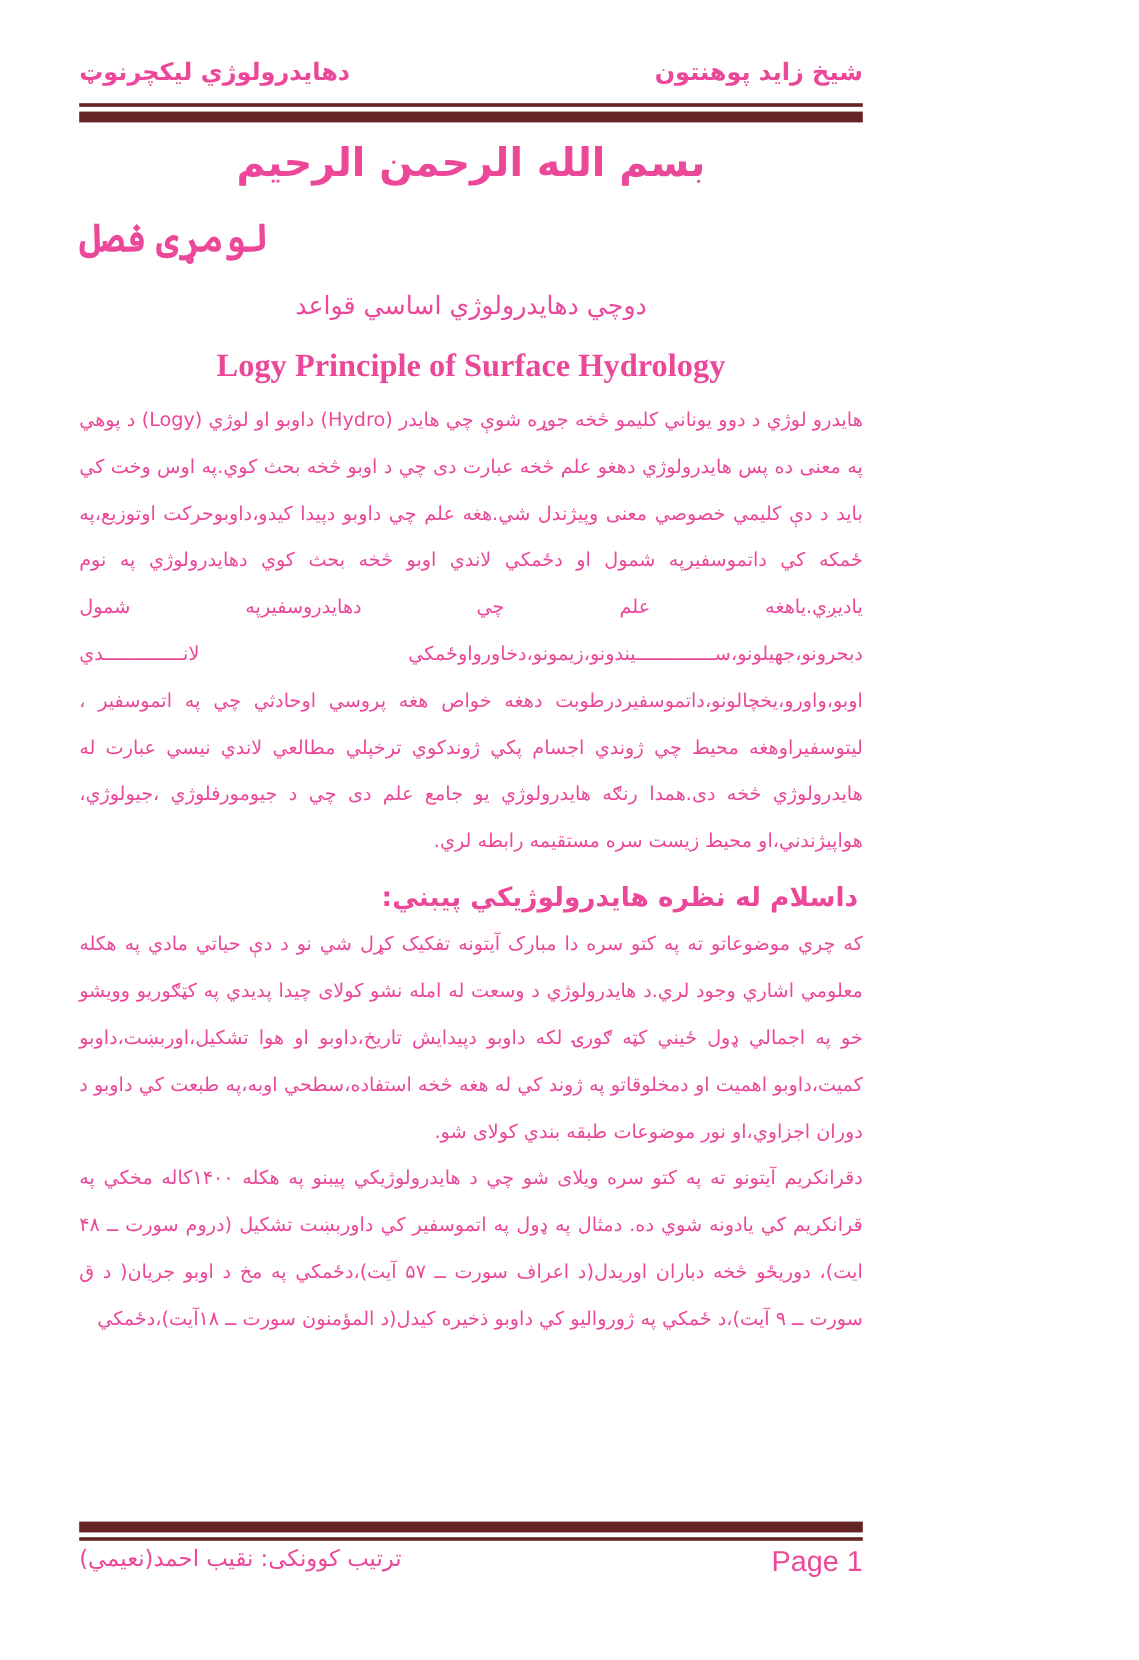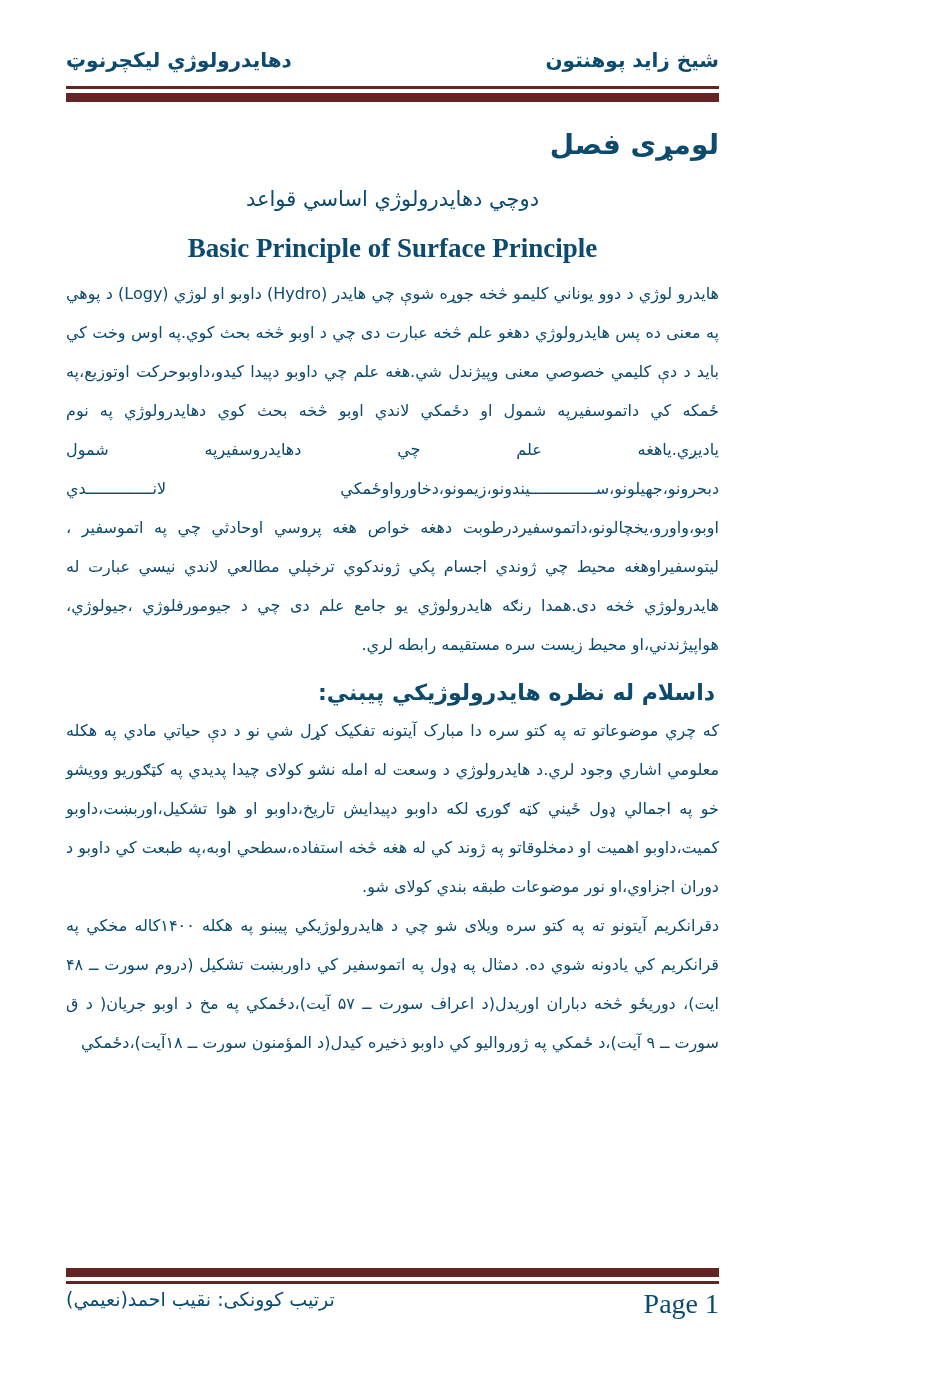--- a/index.html
+++ b/index.html
@@ -7,21 +7,21 @@
     padding: 0;
     background: #ffffff;
   }
   .page {
     position: relative;
     width: 781px;
     height: 1383px;
     background: #ffffff;
     overflow: hidden;
     font-family: "DejaVu Sans", sans-serif;
-    color: #0c4a6e;
+    color: #ec4899;
   }
   
   .header {
     position: absolute;
     top: 48px;
     left: 66px;
     right: 62px;
     display: flex;
     justify-content: space-between;
     align-items: flex-end;
@@ -49,23 +49,24 @@
     direction: rtl;
   }
   .bismillah {
     margin: 12px 0 0 0;
     text-align: center;
     font-size: 33px;
     font-weight: bold;
   }
   .chapter {
     margin: 24px 0 0 0;
-    text-align: right;
-    font-size: 28px;
+    text-align: left;
+    font-size: 32px;
     font-weight: bold;
+    font-family: Liberation Serif, serif;
   }
   .subtitle {
     margin: 26px 0 0 0;
     text-align: center;
     font-size: 21px;
     font-weight: normal;
   }
   .entitle {
     margin: 22px 0 10px 0;
     text-align: center;
@@ -101,40 +102,41 @@
   }
   .footer-row {
     display: flex;
     justify-content: space-between;
     align-items: flex-start;
     margin-top: 4px;
     font-size: 19px;
   }
   .footer-credit { direction: rtl; unicode-bidi: embed; }
   .footer-page {
-    font-family: Liberation Serif, serif;
-    font-size: 28px;
+    font-family: Liberation Sans, sans-serif;
+    font-size: 24px;
   }
 </style>
 </head>
 <body>
 
 <div class="page">
 
   <div class="header">
     <span>دهايدرولوژي ليکچرنوټ</span>
     <span>شيخ زايد پوهنتون</span>
   </div>
 
   <div class="rule rule-header"></div>
 
   <div class="content">
+    <h1 class="bismillah">بسم الله الرحمن الرحيم</h1>
     <h2 class="chapter">لومړی فصل</h2>
     <h3 class="subtitle">دوچي دهايدرولوژي اساسي قواعد</h3>
-    <h3 class="entitle">Basic Principle of Surface Principle</h3>
+    <h3 class="entitle">Logy Principle of Surface Hydrology</h3>
 
     <p class="body-par">هايدرو لوژي د دوو يوناني کليمو څخه جوړه شوې چي هايدر (Hydro) داوبو او لوژي (Logy) د پوهي په معنی ده پس هايدرولوژي دهغو علم څخه عبارت دی چي د اوبو څخه بحث کوي.په اوس وخت کي بايد د دې کليمي خصوصي معنی وپيژندل شي.هغه علم چي داوبو دپيدا کيدو،داوبوحرکت اوتوزيع،په ځمکه کي داتموسفيرپه شمول او دځمکي لاندي اوبو څخه بحث کوي دهايدرولوژي په نوم ياديږي.ياهغه علم چي دهايدروسفيرپه شمول دبحرونو،جهيلونو،ســــــــــــــيندونو،زيمونو،دخاورواوځمکي لانــــــــــــــدي اوبو،واورو،يخچالونو،داتموسفيردرطوبت دهغه خواص هغه پروسي اوحادثي چي په اتموسفير ، ليتوسفيراوهغه محيط چي ژوندي اجسام پکي ژوندکوي ترخپلي مطالعي لاندي نيسي عبارت له هايدرولوژي څخه دی.همدا رنګه هايدرولوژي يو جامع علم دی چي د جيومورفلوژي ،جيولوژي، هواپيژندني،او محيط زيست سره مستقيمه رابطه لري.</p>
 
     <h4 class="section-heading">داسلام له نظره هايدرولوژيکي پيبني:</h4>
 
     <p class="body-par">که چري موضوعاتو ته په کتو سره دا مبارک آيتونه تفکيک کړل شي نو د دې حياتي مادي په هکله معلومي اشاري وجود لري.د هايدرولوژي د وسعت له امله نشو کولای چيدا پديدي په کټګوريو وويشو خو په اجمالي ډول ځيني کټه ګورۍ لکه داوبو دپيدايش تاريخ،داوبو او هوا تشکيل،اوربښت،داوبو کميت،داوبو اهميت او دمخلوقاتو په ژوند کي له هغه څخه استفاده،سطحي اوبه،په طبعت کي داوبو د دوران اجزاوي،او نور موضوعات طبقه بندي کولای شو.</p>
     <p class="body-par">دقرانکريم آيتونو ته په کتو سره ويلای شو چي د هايدرولوژيکي پيبنو په هکله ۱۴۰۰کاله مخکي په قرانکريم کي يادونه شوي ده. دمثال په ډول په اتموسفير کي داوربښت تشکيل (دروم سورت ــ ۴۸ ايت)، دوريځو څخه دباران اوريدل(د اعراف سورت ــ ۵۷ آيت)،دځمکي په مخ د اوبو جريان( د ق سورت ــ ۹ آيت)،د ځمکي په ژورواليو کي داوبو ذخيره کيدل(د المؤمنون سورت ــ ۱۸آيت)،دځمکي</p>
   </div>
 
   <div class="footer">

